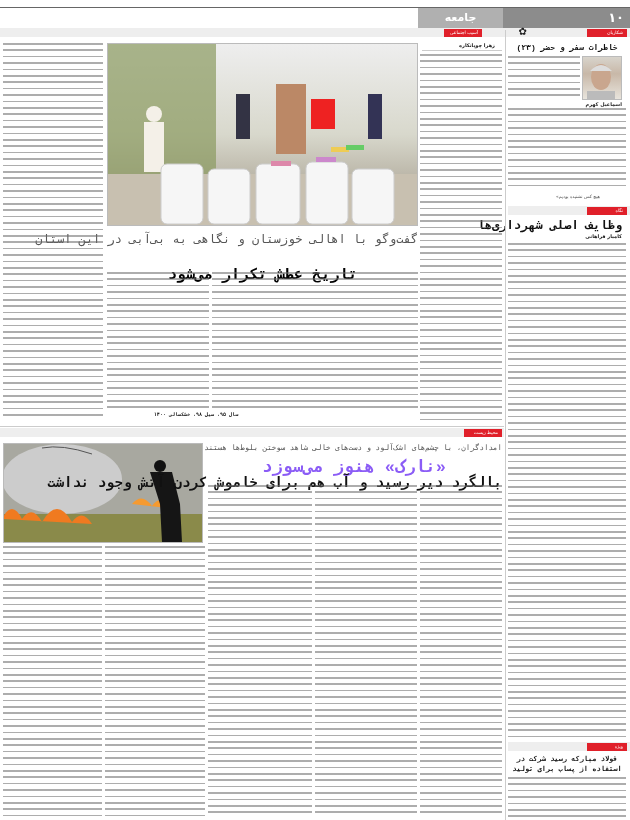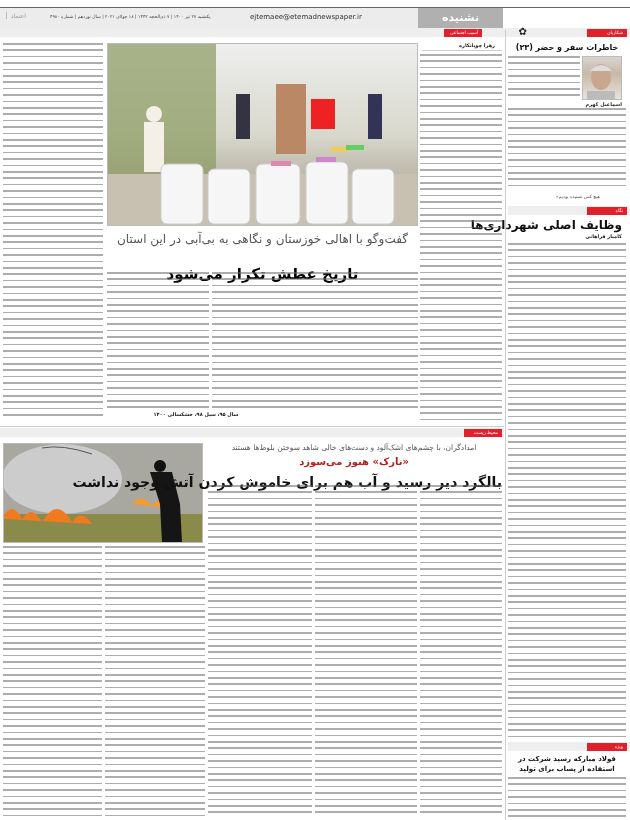--- a/index.html
+++ b/index.html
@@ -9,37 +9,33 @@
   .topbar .section { position: absolute; right: 127px; top: 0; width: 85px; height: 20px; background: #b0b0b0; color: #fff; font: bold 11px "DejaVu Sans", sans-serif; text-align: center; line-height: 20px; }
   .topbar .rest { position: absolute; left: 0; top: 0; width: 418px; height: 20px; background: #ececec; }
   .topbar .email { position: absolute; left: 250px; top: 5px; font-size: 7px; color: #333; direction: ltr; }
   .topbar .dateline { position: absolute; left: 50px; top: 6px; font-size: 4.5px; color: #444; white-space: nowrap; }
   .topbar .logo-small { position: absolute; left: 6px; top: 4px; font-size: 6px; color: #999; border-left: 1px solid #bbb; padding-left: 4px; }
   .row2 { position: absolute; top: 28px; left: 0; width: 630px; height: 9px; background: #eee; }
   .tag { position: absolute; height: 8px; background: #e0202a; color: #fff; font-size: 4.5px; line-height: 8px; padding: 0 4px; }
   .logo-mark { position: absolute; font-size: 10px; color: #222; }
   .col { position: absolute; font-size: 4.3px; line-height: 6.4px; color: #333; text-align: justify; overflow: hidden; }
   .lines { width: 100%; height: 100%; background: repeating-linear-gradient(to bottom, #6a6a6a 0, #6a6a6a 1.6px, transparent 1.6px, transparent 6.4px); opacity: 0.55; }
-  .h-title { position: absolute; font-weight: bold; color: #111; text-align: center; white-space: nowrap; }
+  .h-title { position: absolute; font-weight: bold; color: #111; text-align: center; white-space: nowrap; font-family: Liberation Mono, monospace; }
   .photo { position: absolute; border: 1px solid #bbb; overflow: hidden; }
   .divider-v { position: absolute; width: 1px; background: #ccc; }
   .divider-h { position: absolute; height: 1px; background: #ccc; }
   .author { position: absolute; font-size: 5px; font-weight: bold; color: #222; }
   .caption { position: absolute; font-size: 4.5px; color: #555; }
 </style>
 </head>
 <body>
 
 <div class="topbar">
-  <div class="rest">
-    <span class="email">ejtemaee@etemadnewspaper.ir</span>
-    <span class="dateline">یکشنبه ۲۷ تیر ۱۴۰۰ | ۷ ذی‌الحجه ۱۴۴۲ | ۱۸ جولای ۲۰۲۱ | سال نوزدهم | شماره ۴۹۸۰</span>
-    <span class="logo-small">اعتماد</span>
-  </div>
-  <div class="section">نشنیده</div>
+  <div class="section">جامعه</div>
+  <div class="pagenum">۱۰</div>
 </div>
 
 <div class="row2"></div>
 <div class="tag" style="right:3px; top:29px; width:40px;">شکاربان</div>
 <div class="logo-mark" style="right:103px; top:26px;">✿</div>
 <div class="tag" style="right:148px; top:29px; width:38px;">آسیب اجتماعی</div>
 
 <div class="h-title" style="right:8px; top:43px; width:110px; font-size:8px;">خاطرات سفر و حضر (۲۳)</div>
 <div class="photo" style="right:8px; top:56px; width:40px; height:44px; background: linear-gradient(180deg,#d8d4cc 0%,#c8b8a8 40%,#e8e4dc 100%);">
   <svg width="40" height="44" viewBox="0 0 40 44">
@@ -127,21 +123,21 @@
     <ellipse cx="60" cy="35" rx="60" ry="35" fill="#ccc"></ellipse>
     <rect x="0" y="70" width="200" height="30" fill="#8a8a4a"></rect>
     <path d="M0 75 Q10 55 20 75 Q30 60 40 78 Q55 52 70 78 Q80 64 90 80 Z" fill="#f07a20"></path>
     <path d="M130 60 Q140 48 150 62 Q158 50 165 64 Z" fill="#f59a30"></path>
     <circle cx="158" cy="22" r="6" fill="#111"></circle>
     <path d="M148 28 L170 28 L178 60 L180 98 L160 98 L158 60 Z" fill="#151515"></path>
     <path d="M40 4 Q60 0 90 10" stroke="#555" fill="none"></path>
   </svg>
 </div>
 <div class="h-title" style="left:206px; top:443px; width:296px; font-size:7.5px; font-weight:normal; color:#555;">امدادگران، با چشم‌های اشک‌آلود و دست‌های خالی شاهد سوختن بلوط‌ها هستند</div>
-<div class="h-title" style="left:206px; top:456px; width:296px; font-size:10px; color:#b91c1c;">«نارک» هنوز می‌سوزد</div>
+<div class="h-title" style="left:206px; top:456px; width:296px; font-size:17px; color:#8b5cf6;">«نارک» هنوز می‌سوزد</div>
 <div class="h-title" style="left:206px; top:474px; width:296px; font-size:14px; color:#111;">بالگرد دیر رسید و آب هم برای خاموش کردن آتش وجود نداشت</div>
 
 <div class="col" style="left:420px; top:485px; width:82px; height:332px;">
     <div class="lines"></div>
   </div>
 <div class="col" style="left:315px; top:485px; width:102px; height:332px;">
     <div class="lines"></div>
   </div>
 <div class="col" style="left:208px; top:485px; width:104px; height:332px;">
     <div class="lines"></div>

